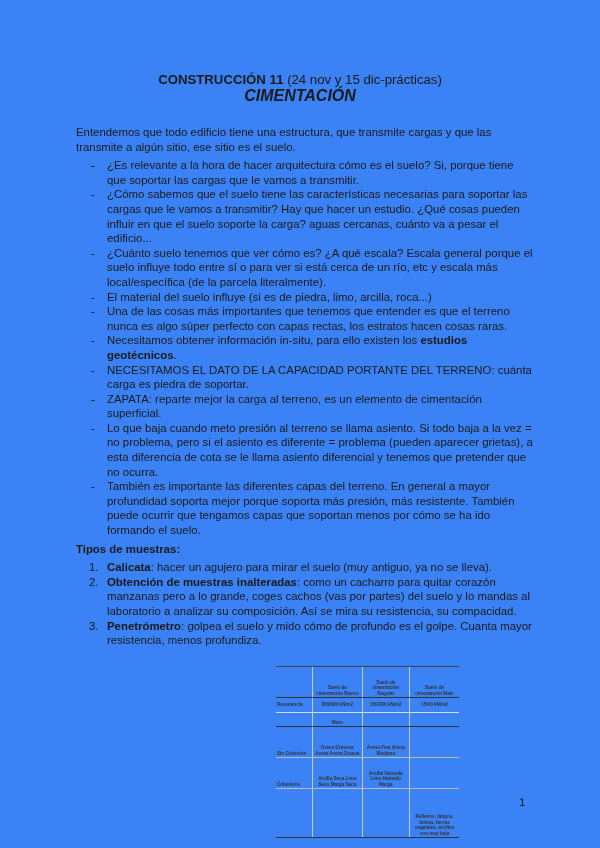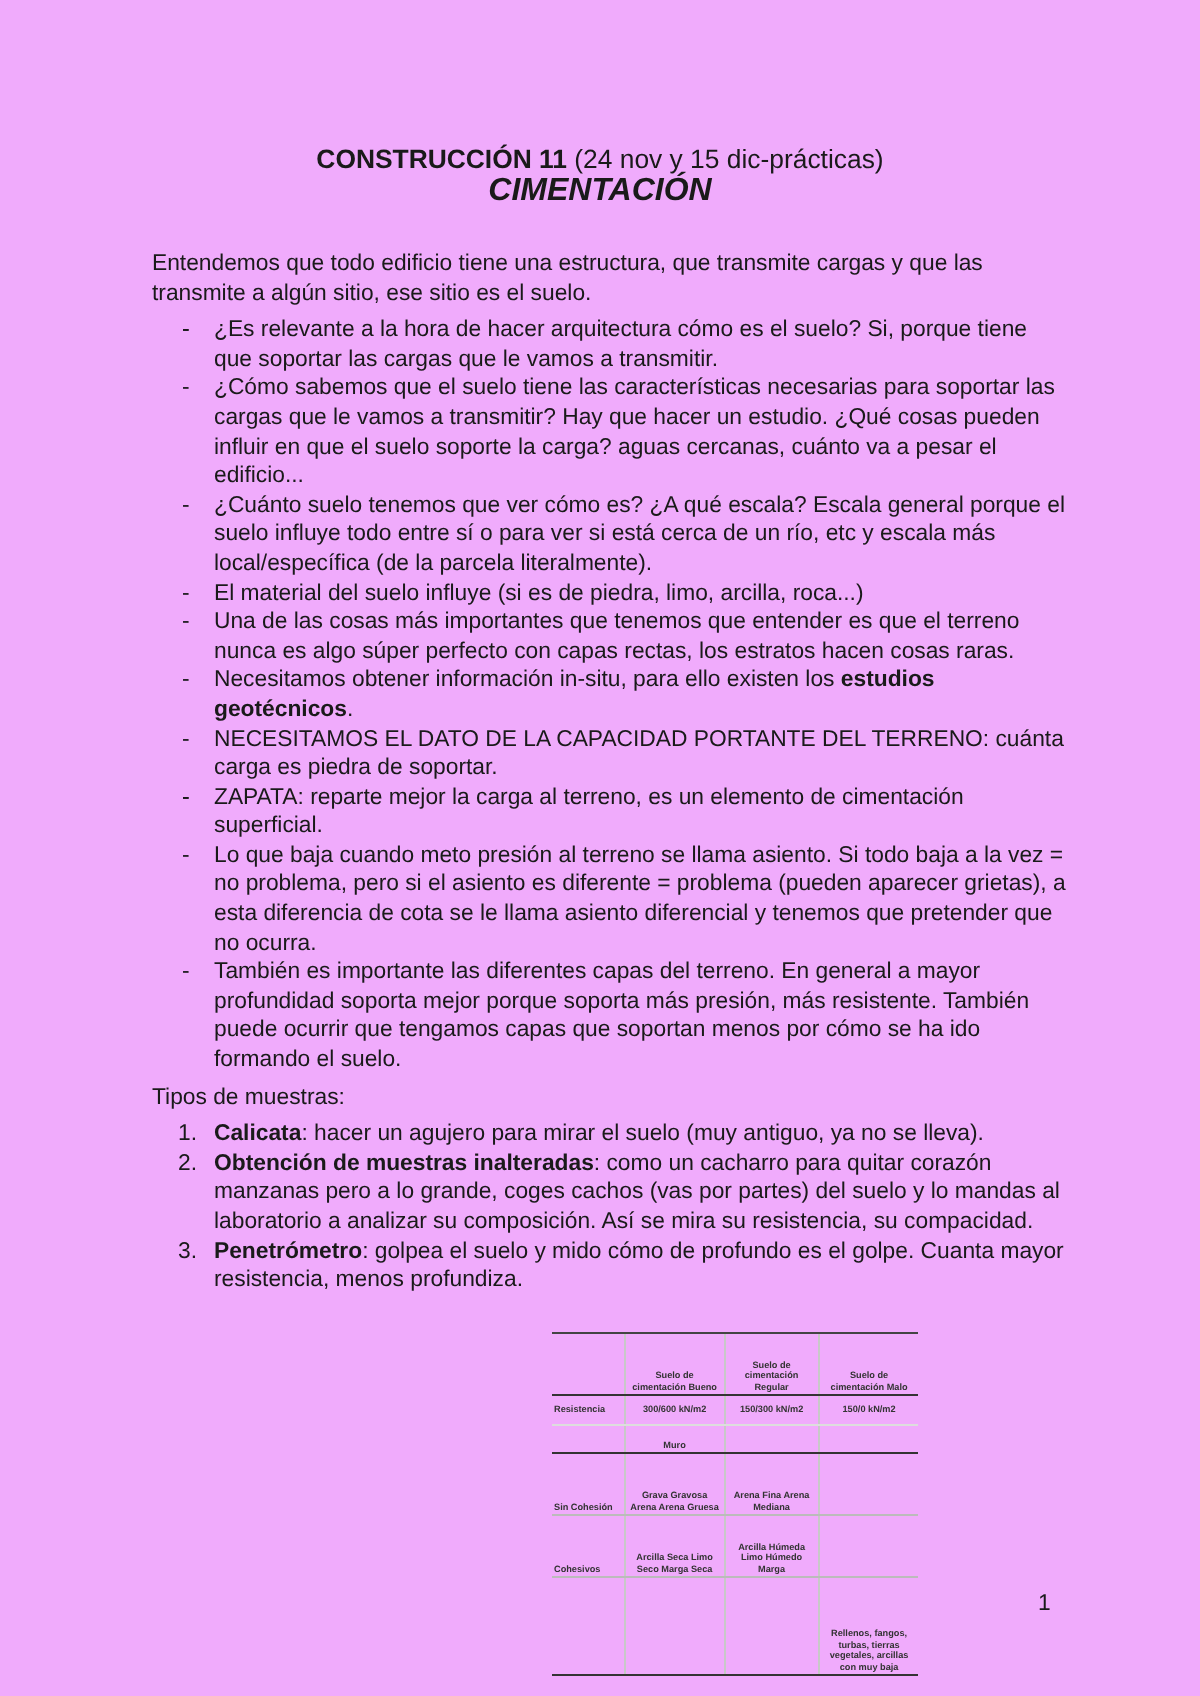--- a/index.html
+++ b/index.html
@@ -1,27 +1,27 @@
 <!DOCTYPE html>
 <html><head>
 <meta charset="utf-8">
 <style>
   html, body { margin: 0; padding: 0; background: #ffffff; }
   body { width: 600px; height: 848px; position: relative; overflow: hidden;
          font-family: "Liberation Sans", sans-serif; color: #1a1a1a; }
-  .page { position: absolute; left: 0; top: 0; width: 600px; height: 848px; background: #f0abfc; }
+  .page { position: absolute; left: 0; top: 0; width: 600px; height: 848px; background: #3b82f6; }
   .title { position: absolute; top: 72px; left: 0; width: 600px; text-align: center; font-size: 13.2px; line-height: 16px; }
   .title b { font-weight: bold; }
   .subtitle { position: absolute; top: 89px; left: 0; width: 600px; text-align: center; font-size: 16px; font-weight: bold; font-style: italic; line-height: 14px; }
   .body { position: absolute; left: 72px; top: 121px; width: 462px; font-size: 11.4px; line-height: 14.6px; }
   .body p { margin: 4px; }
   ul.dash { list-style: none; margin: 0; padding: 0; }
   ul.dash li { position: relative; padding-left: 35px; }
   ul.dash li .bullet { position: absolute; left: 19px; top: 0; }
-  .heading-tipos { margin: 0; }
+  .heading-tipos { margin: 0; font-weight: bold; }
   ol.num { list-style: none; margin: 0; padding: 0; }
   ol.num li { position: relative; padding-left: 35px; }
   ol.num li .num-mark { position: absolute; left: 17px; top: 0; }
   b { font-weight: bold; }
 
   .table-img { position: absolute; left: 276px; top: 666px; width: 183px; height: 167px; font-size: 4.6px; line-height: 5.4px; color: #333; }
   .table-img table { border-collapse: collapse; width: 100%; height: 100%; table-layout: fixed; }
   .table-img td { border-left: 1px solid #c8c8c8; vertical-align: bottom; text-align: center; padding: 1px 1px; font-weight: bold; }
   .table-img td:first-child { border-left: none; text-align: left; }
   .table-img tr.hdr td { border-bottom: 1.5px solid #333; height: 29px; }

